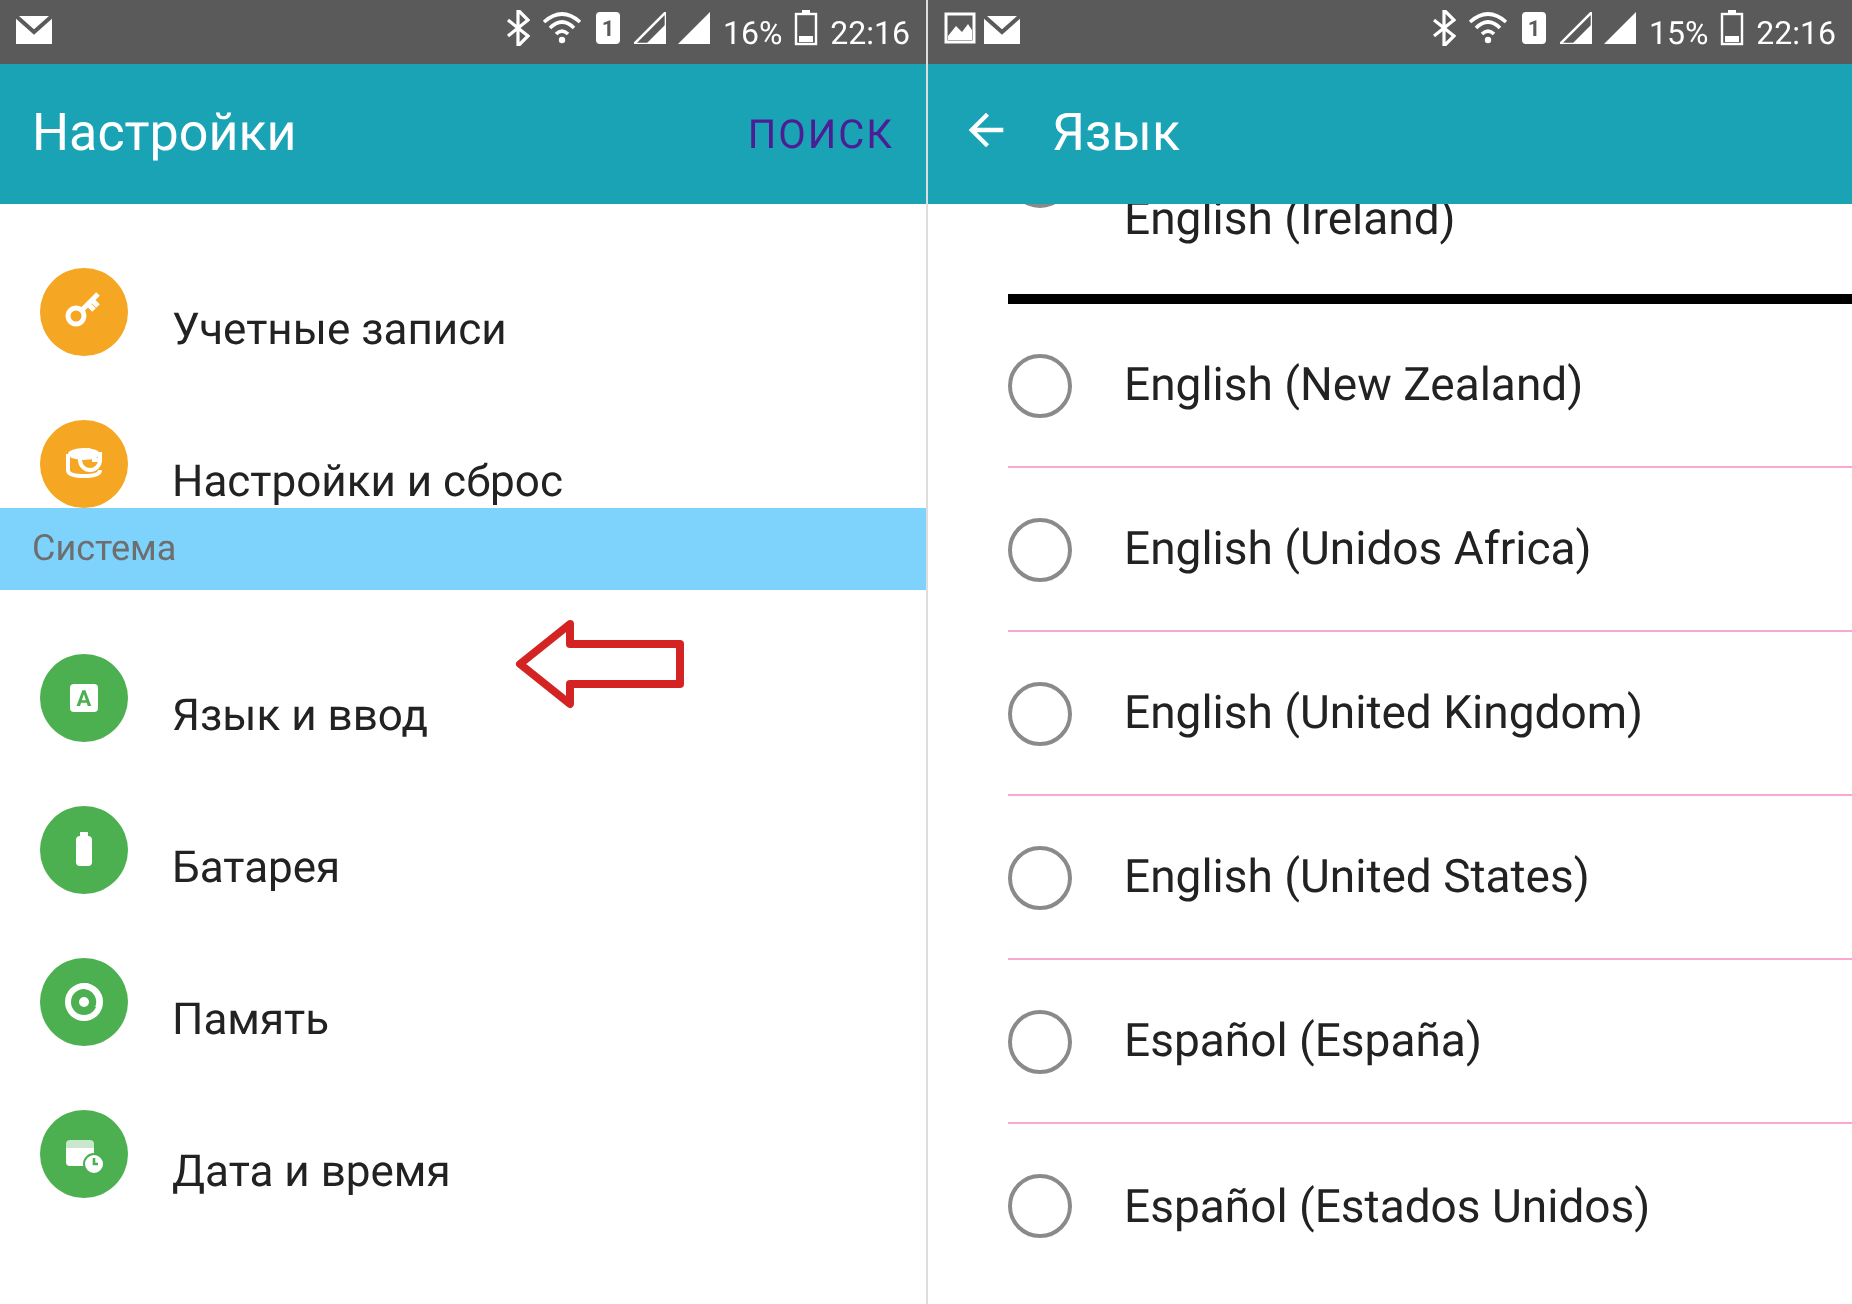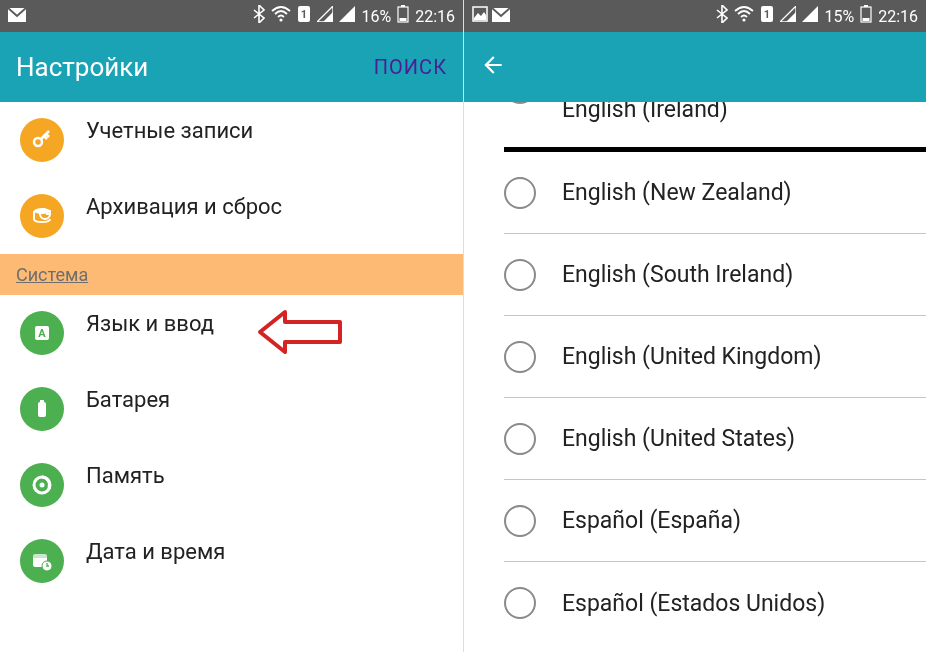--- a/index.html
+++ b/index.html
@@ -61,42 +61,41 @@
     font-size: 20px;
     letter-spacing: 1px;
     color: #4c1d95;
   }
   .app-bar .back-arrow svg { fill: #fff; }
 
   
   .list { flex: 1; overflow: hidden; background:#fff; }
   .row {
     display: flex;
-    align-items: flex-start;
+    align-items: flex-end;
     height: 76px;
-    padding: 16px 20px;
+    padding: 0 20px;
     gap: 22px;
     position:relative;
   }
   .row .icon-circle {
     width: 44px; height: 44px; border-radius: 50%;
     display:flex; align-items:center; justify-content:center;
     flex: 0 0 44px;
   }
   .row .icon-circle svg { fill:#fff; }
   .row .label { font-size: 22px; color:#222; }
   .orange { background:#f5a623; }
   .green-cat { background:#4caf50; }
 
   .section-header {
-    background:#fdba74;
+    background:#7dd3fc;
     color:#6e6e6e;
     font-size:18px;
     padding: 10px 16px 10px 16px;
-    text-decoration: underline;
   }
 
   
   .lang-list { flex:1; overflow:hidden; padding-left: 40px; }
   .lang-row {
     display:flex;
     align-items:center;
     height: 82px;
     gap: 26px;
     border-bottom: 1px solid #f9a8d4;
@@ -188,21 +187,21 @@
     </div>
     <div class="row">
       <div class="icon-circle orange">
         <svg width="24" height="24" viewBox="0 0 24 24">
             <ellipse cx="12" cy="7" rx="8" ry="3" fill="#fff"></ellipse>
             <path d="M4 7 V15 Q4 18 12 18 Q20 18 20 15" stroke="#fff" stroke-width="2" fill="none"></path>
             <path d="M20 10 A5 5 0 1 1 15 5" stroke="#fff" stroke-width="2" fill="none"></path>
             <path d="M20 6 L20 10 L16 10" stroke="#fff" stroke-width="2" fill="none"></path>
           </svg>
       </div>
-      <div class="label">Архивация и сброс</div>
+      <div class="label">Настройки и сброс</div>
     </div>
 
     <div class="section-header">Система</div>
 
     <div class="row">
       <div class="icon-circle green-cat">
         <svg width="24" height="24" viewBox="0 0 24 24">
             <rect x="5" y="5" width="14" height="14" rx="2" fill="#fff"></rect>
             <text x="12" y="16" font-size="11" text-anchor="middle" fill="#4caf50" font-weight="bold">A</text>
           </svg>
@@ -302,34 +301,35 @@
     </span>
     <span class="txt">22:16</span>
   </div>
 
   <div class="app-bar">
     <span class="back-arrow">
       <svg width="26" height="26" viewBox="0 0 24 24">
           <path d="M20 11H7.8l5.6-5.6L12 4l-8 8 8 8 1.4-1.4L7.8 13H20z"></path>
         </svg>
     </span>
+    <div class="title">Язык</div>
   </div>
 
   <div class="lang-list">
     <div class="lang-row first">
       <div class="radio"></div>
       <div class="lang-label">English (Ireland)</div>
     </div>
     <div class="lang-row">
       <div class="radio"></div>
       <div class="lang-label">English (New Zealand)</div>
     </div>
     <div class="lang-row">
       <div class="radio"></div>
-      <div class="lang-label">English (South Ireland)</div>
+      <div class="lang-label">English (Unidos Africa)</div>
     </div>
     <div class="lang-row">
       <div class="radio"></div>
       <div class="lang-label">English (United Kingdom)</div>
     </div>
     <div class="lang-row">
       <div class="radio"></div>
       <div class="lang-label">English (United States)</div>
     </div>
     <div class="lang-row">

